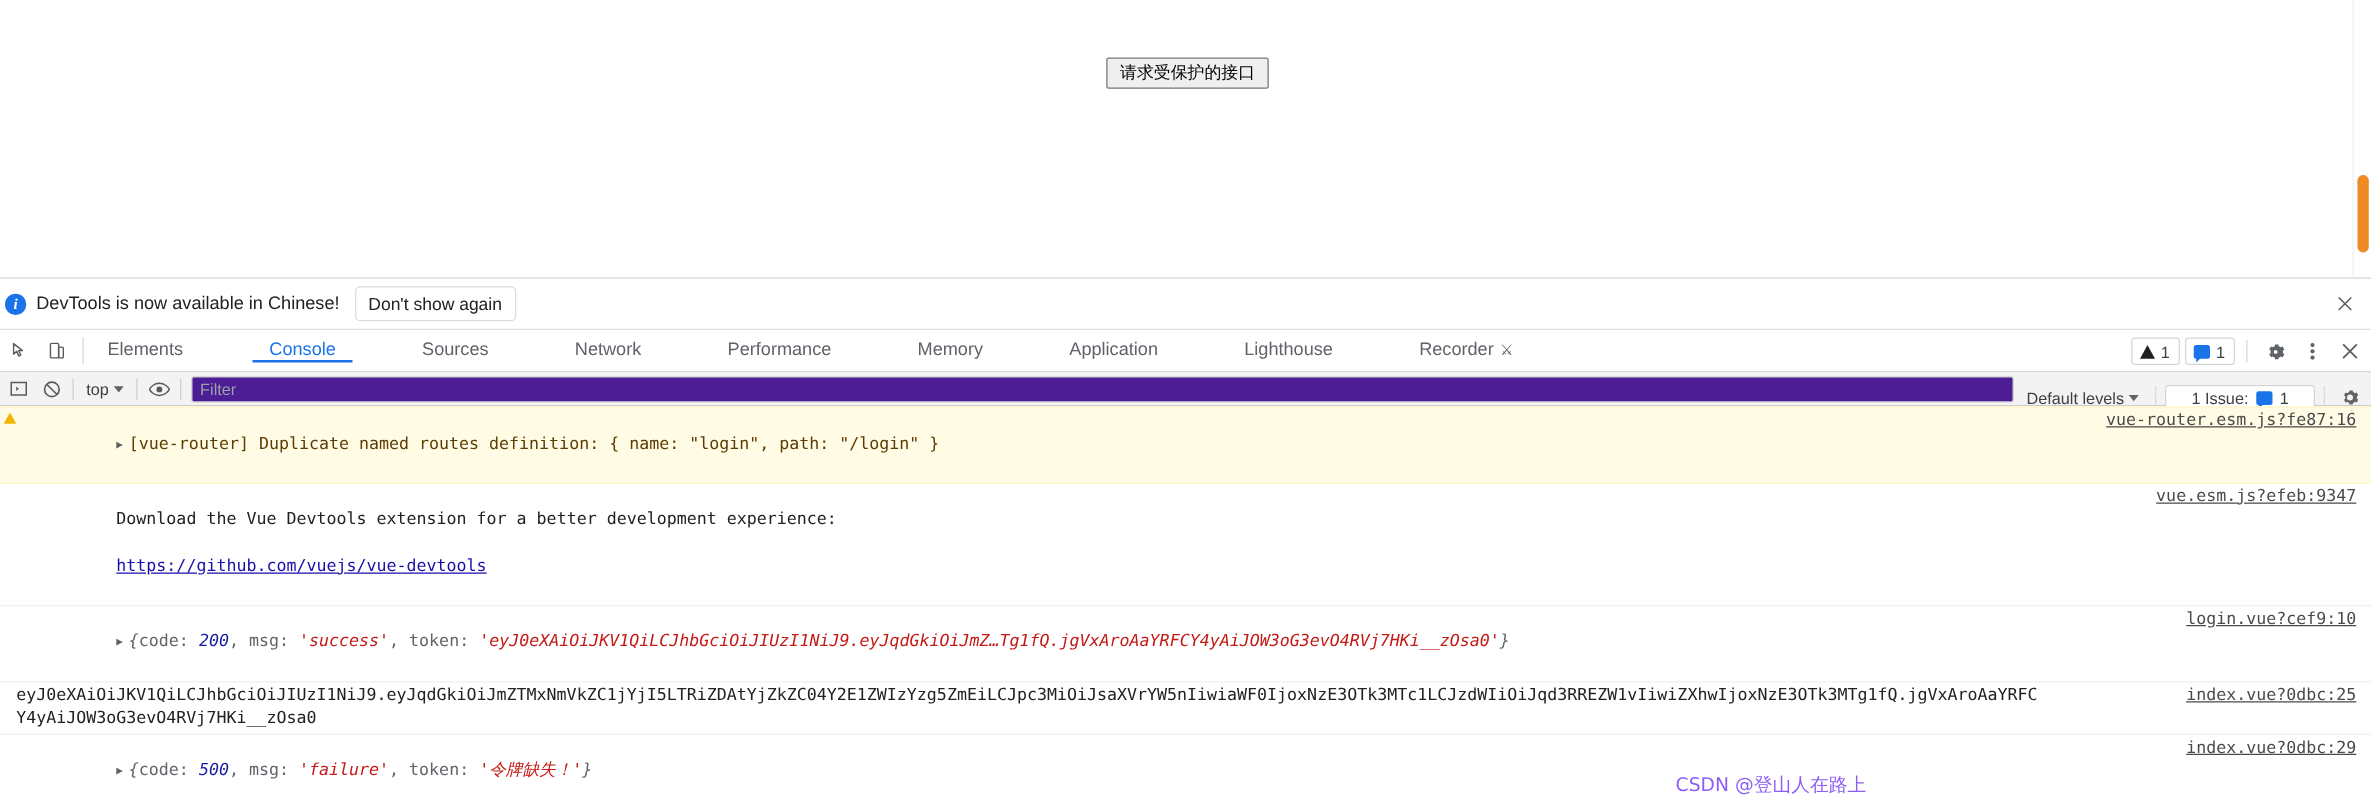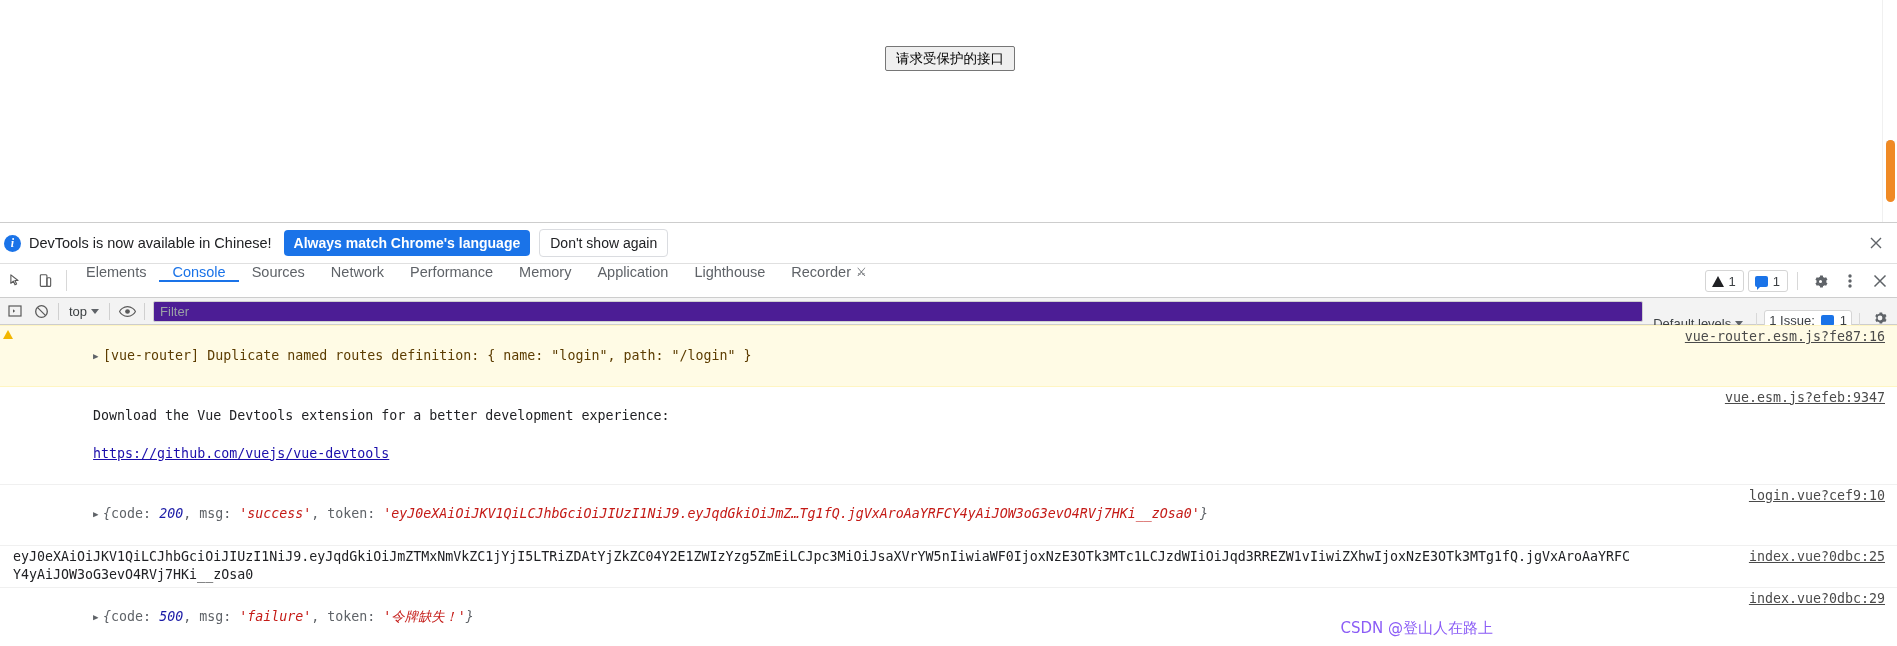--- a/index.html
+++ b/index.html
@@ -93,21 +93,21 @@
     display: flex; align-items: stretch;
     background: #ffffff;
     border-bottom: 1px solid #cdcdcd;
     padding-left: 2px;
   }
   .tb-icon {
     width: 29px; display:flex; align-items:center; justify-content:center;
     cursor: pointer; color:#5a5a5a;
   }
   .tb-sep { width: 1px; background: #d8d8d8; margin: 6px 6px; flex:none; }
-  .tabs { display: flex; align-items: flex-start; }
+  .tabs { display: flex; align-items: center; gap: 43px; }
   .tab {
     display: flex; align-items: center; padding: 0 13px;
     font-size: 14.5px; color: #5f6368; white-space: nowrap; cursor: pointer;
     border-bottom: 2px solid transparent;
   }
   .tab.active { color: #1a73e8; border-bottom: 2px solid #1a73e8; }
   .tab .rec-icon { margin-left: 5px; font-size: 12px; color:#5f6368; }
   .tabbar-right {
     position: absolute; right: 4px; top: 0; height: 34px;
     display: flex; align-items: center; gap: 4px;
@@ -155,26 +155,26 @@
   }
   .caret { width:0;height:0;border-left:4px solid transparent;border-right:4px solid transparent;border-top:5px solid #5f6368; }
   .filter-input {
     flex: 1; height: 21px; margin: 0 4px;
     background: #4c1d95; border: 1px solid #cfcfcf; border-radius: 2px;
     font-size: 13px; color: #9aa0a6; padding: 0 6px;
     font-family: "Liberation Sans", sans-serif;
     display:flex; align-items:center;
   }
   .console-toolbar-right {
-    display: flex; align-items: flex-end; gap: 2px; padding-right: 4px; margin-top: 14px;
+    display: flex; align-items: center; gap: 2px; padding-right: 4px; margin-top: 14px;
   }
   .issues-pill {
     display:flex; align-items:center; gap:6px;
     border: 1px solid #d5d5d5; border-radius: 3px; background:#fff;
-    padding: 1px 4px; height: 21px; font-size: 13px; color:#3c4043; cursor:pointer;
+    padding: 1px 20px; height: 21px; font-size: 13px; color:#3c4043; cursor:pointer;
     white-space: nowrap;
   }
 
   
   .console-body {
     position: relative;
     height: 320px;
     overflow: hidden;
     background: #ffffff;
     font-family: "DejaVu Sans Mono", "Liberation Mono", monospace;
@@ -233,21 +233,20 @@
       <div class="thumb-cap"></div>
       <div class="thumb"></div>
     </div>
   </div>
 
   <div class="devtools">
 
     <div class="notif-bar">
       <div class="notif-info-icon">i</div>
       <span class="notif-text">DevTools is now available in Chinese!</span>
-      <button class="notif-btn">Always match Chrome's language</button>
       <button class="notif-btn secondary">Don't show again</button>
       <div class="notif-close">
         <svg width="12" height="12" viewBox="0 0 12 12" aria-hidden="true">
           <path d="M1 1 L11 11 M11 1 L1 11" stroke="#5f6368" stroke-width="1.4" fill="none"></path>
         </svg>
       </div>
     </div>
 
     <div class="tabbar">
       <div class="tb-icon">

